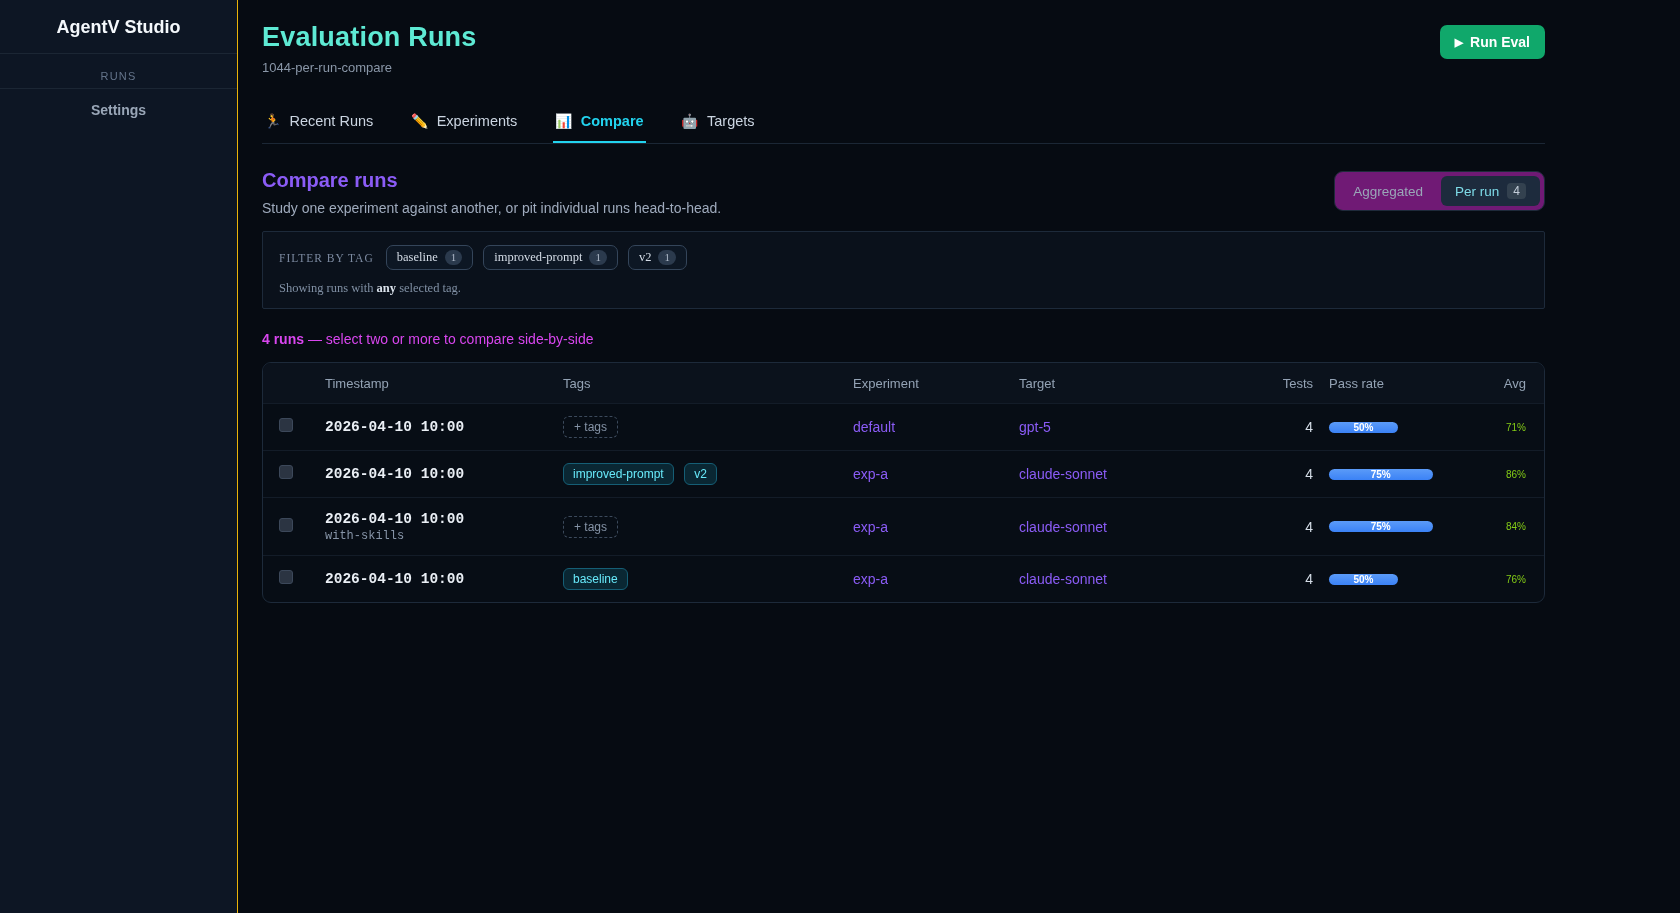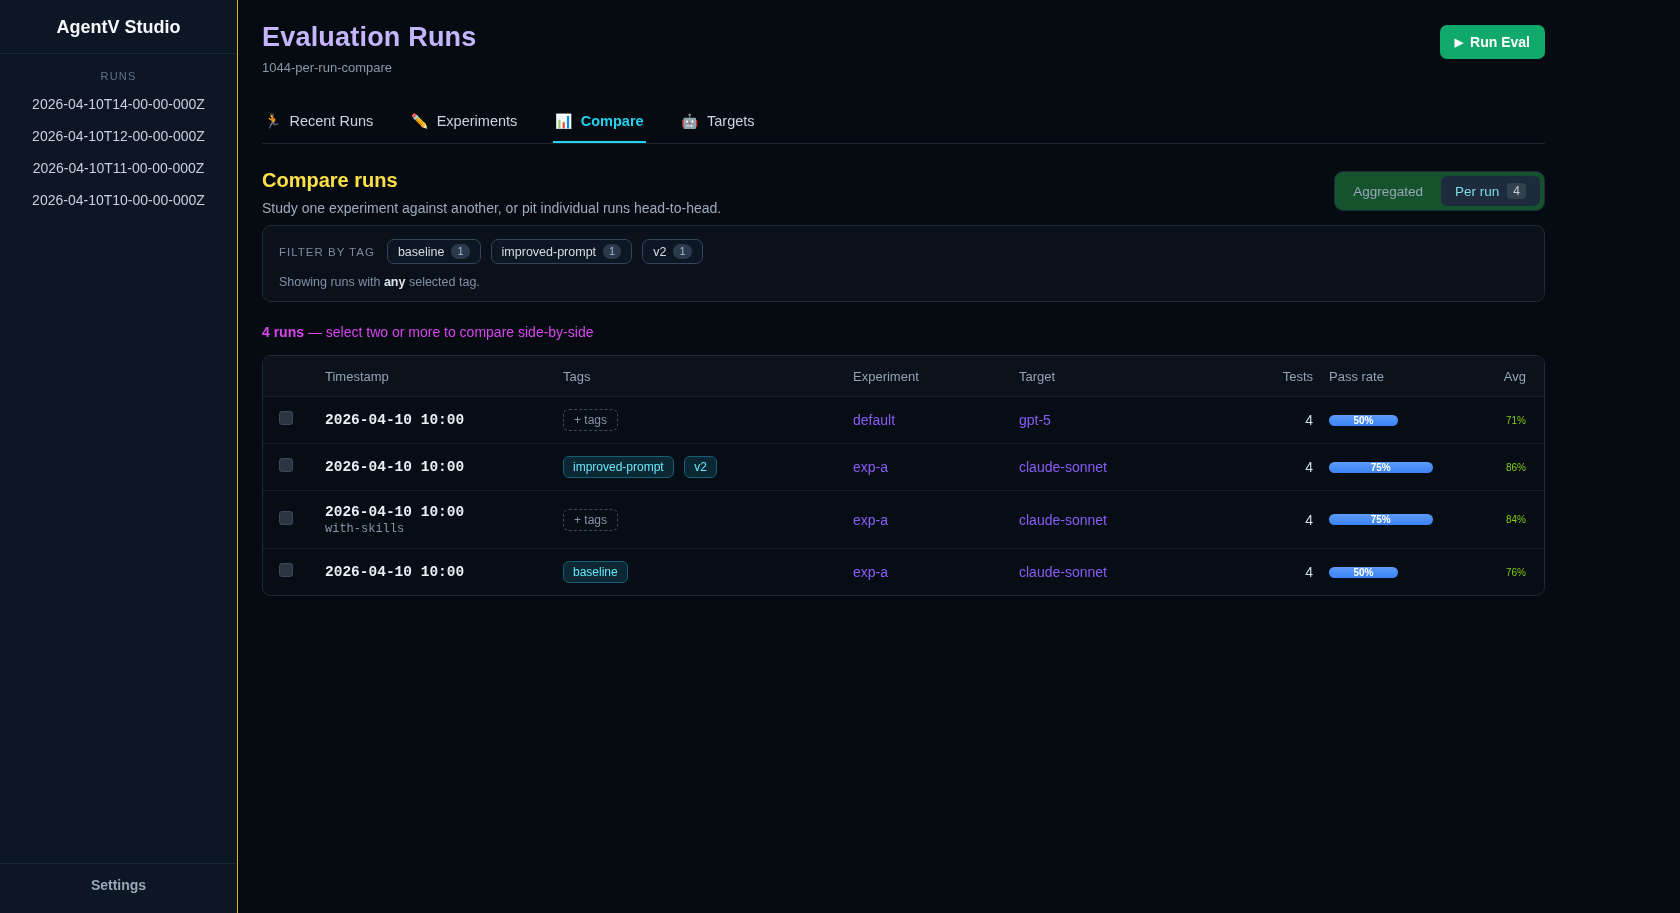--- a/index.html
+++ b/index.html
@@ -36,21 +36,21 @@
     padding:13px 16px 20px 16px;
     font-weight:bold;
   }
   .sb-settings { font-size:14px; color:#9aa7b8; cursor:pointer; }
 
   
   .main { flex:1; height:100%; overflow:hidden; padding:22px 0 0 24px; }
   .content { max-width:1283px; }
 
   .head-row { display:flex; justify-content:space-between; align-items:flex-start; }
-  .page-title { font-size:27px; font-weight:bold; color:#c4b5fd; letter-spacing:0.2px; }
+  .page-title { font-size:27px; font-weight:bold; color:#5eead4; letter-spacing:0.2px; }
   .page-sub { font-size:13px; color:#8a97a8; margin-top:7px; }
   .run-eval-btn {
     background:#10a86b; color:#ffffff; border:none; border-radius:7px;
     font-family:"Liberation Sans", sans-serif;
     font-size:14px; font-weight:bold; padding:9px 15px; cursor:pointer;
     display:flex; align-items:center; gap:7px; margin-top:3px;
   }
   .run-eval-btn .play { font-size:11px; }
 
   
@@ -61,41 +61,41 @@
   .tab {
     display:flex; align-items:center; gap:8px;
     font-size:14.5px; color:#cbd5e1; padding:8px 2px 12px 2px;
     cursor:pointer; border-bottom:2px solid transparent;
   }
   .tab .t-icon { font-size:14px; }
   .tab.active { color:#22d3ee; border-bottom-color:#22d3ee; font-weight:bold; }
 
   
   .section-row { display:flex; justify-content:space-between; align-items:flex-start; margin-top:25px; }
-  .sec-title { font-size:20px; font-weight:bold; color:#fde047; }
+  .sec-title { font-size:20px; font-weight:bold; color:#8b5cf6; }
   .sec-desc { font-size:14px; color:#9fabbd; margin-top:8px; }
   .view-toggle {
     display:flex; align-items:center; gap:4px;
-    background:#14532d; border:1px solid #1e2a3a; border-radius:9px;
+    background:#701a75; border:1px solid #1e2a3a; border-radius:9px;
     padding:4px; margin-top:2px;
   }
   .vt-opt {
     font-size:13.5px; color:#9aa7b8; padding:7px 14px; border-radius:6px; cursor:pointer;
     display:flex; align-items:center; gap:8px;
   }
   .vt-opt.selected { background:#1d2b3d; color:#7edce9; }
   .vt-badge {
     background:#33414f; color:#c3cdd9; font-size:12px;
     border-radius:4px; padding:1px 6px;
   }
 
   
   .filter-box {
-    margin-top:9px; border:1px solid #1d2a3a; border-radius:9px;
-    background:#0a111b; padding:13px 16px 12px 16px;
+    margin-top:15px; border:1px solid #1d2a3a; border-radius:2px;
+    background:#0a111b; padding:13px 16px 12px 16px;font-family:Liberation Serif, serif;
   }
   .filter-line { display:flex; align-items:center; gap:10px; }
   .filter-label { font-size:11.5px; letter-spacing:1px; color:#7c8aa0; margin-right:2px; }
   .tag-chip {
     display:inline-flex; align-items:center; gap:7px;
     border:1px solid #34455a; background:#0d1724; border-radius:7px;
     font-size:12.5px; color:#d5dde7; padding:4px 10px; cursor:pointer;
   }
   .tag-chip .cnt {
     background:#2b3a4d; color:#aeb9c8; font-size:11px;
@@ -155,26 +155,20 @@
     display:flex; align-items:center; justify-content:center;
   }
   .bar-label { font-size:10px; font-weight:bold; color:#ffffff; }
 </style>
 </head>
 <body>
 
 <aside class="sidebar">
   <div class="sb-title">AgentV Studio</div>
   <div class="sb-section">RUNS</div>
-  <nav class="sb-nav">
-    <div class="sb-run">2026-04-10T14-00-00-000Z</div>
-    <div class="sb-run">2026-04-10T12-00-00-000Z</div>
-    <div class="sb-run">2026-04-10T11-00-00-000Z</div>
-    <div class="sb-run">2026-04-10T10-00-00-000Z</div>
-  </nav>
   <div class="sb-footer">
     <div class="sb-settings">Settings</div>
   </div>
 </aside>
 
 <main class="main">
   <div class="content">
 
     <div class="head-row">
       <div>

